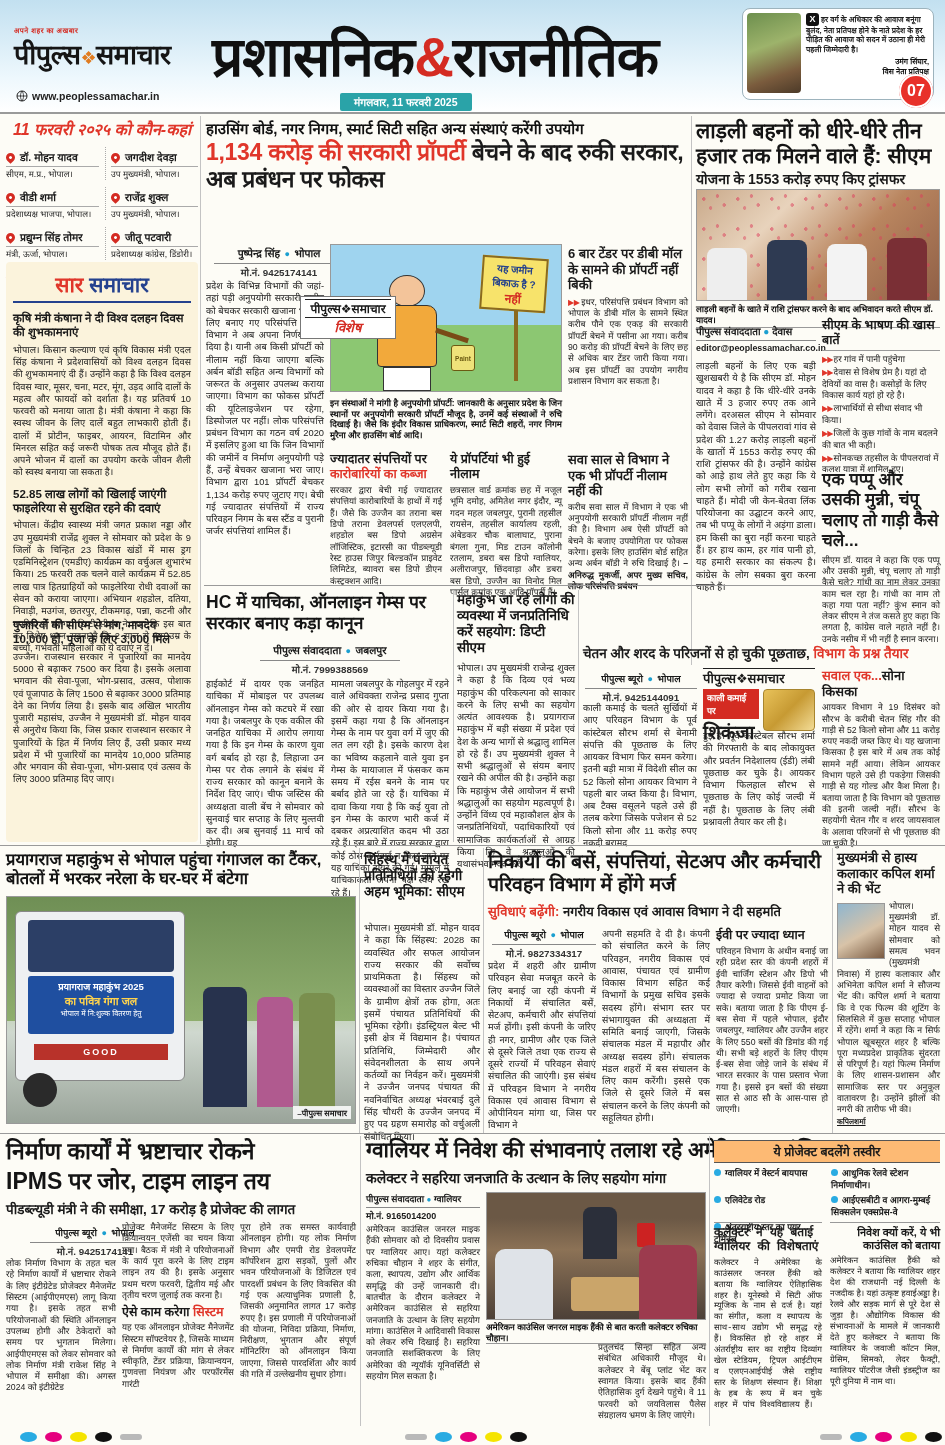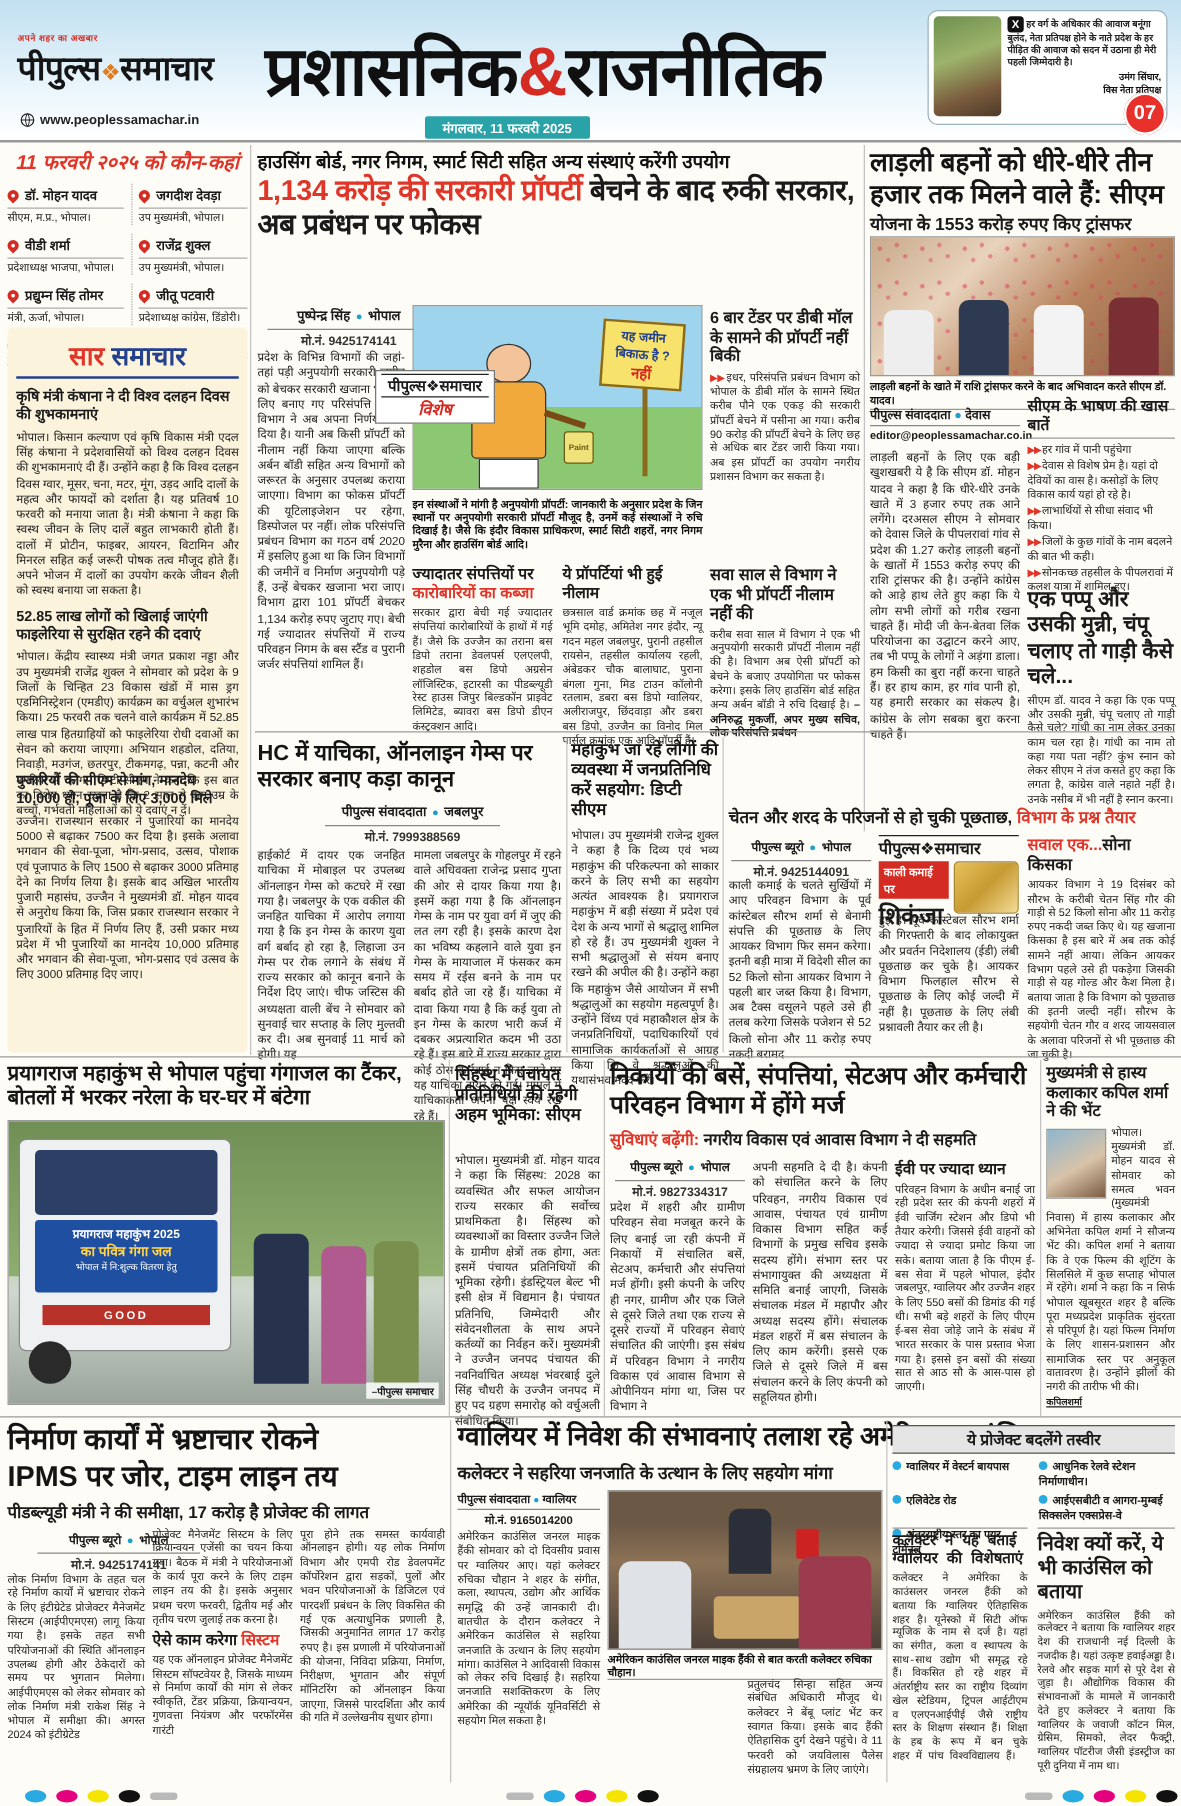--- a/index.html
+++ b/index.html
@@ -307,51 +307,51 @@
     <div class="bt-sm" style="margin-top:2px;">यह एक ऑनलाइन प्रोजेक्ट मैनेजमेंट सिस्टम सॉफ्टवेयर है, जिसके माध्यम से निर्माण कार्यों की मांग से लेकर स्वीकृति, टेंडर प्रक्रिया, क्रियान्वयन, गुणवत्ता नियंत्रण और परफॉरमेंस गारंटी</div>
   </div>
   <div class="abs bt-sm" style="left:240px;top:1222px;width:116px;height:204px;">पूरा होने तक समस्त कार्यवाही ऑनलाइन होगी। यह लोक निर्माण विभाग और एमपी रोड डेवलपमेंट कॉर्पोरेशन द्वारा सड़कों, पुलों और भवन परियोजनाओं के डिजिटल एवं पारदर्शी प्रबंधन के लिए विकसित की गई एक अत्याधुनिक प्रणाली है, जिसकी अनुमानित लागत 17 करोड़ रुपए है। इस प्रणाली में परियोजनाओं की योजना, निविदा प्रक्रिया, निर्माण, निरीक्षण, भुगतान और संपूर्ण मॉनिटरिंग को ऑनलाइन किया जाएगा, जिससे पारदर्शिता और कार्य की गति में उल्लेखनीय सुधार होगा।</div>
 
   <div class="abs vrule" style="left:360px;top:1136px;width:1px;height:290px;"></div>
 
   <div class="abs h2" style="left:366px;top:1138px;width:574px;font-size:21px;">ग्वालियर में निवेश की संभावनाएं तलाश रहे अमेरिकन काउंसिल जनरल</div>
   <div class="abs" style="left:366px;top:1168px;width:340px;font-size:14px;font-weight:800;">कलेक्टर ने सहरिया जनजाति के उत्थान के लिए सहयोग मांगा</div>
   <div class="abs" style="left:366px;top:1192px;width:114px;">
     <div style="font-size:9px;font-weight:800;"><span>पीपुल्स संवाददाता</span> <span style="color:#1b9fd0;font-size:8px;">●</span> <span>ग्वालियर</span></div>
-    <div style="font-size:9px;font-weight:bold;border-top:1px solid #888;margin-top:2px;padding-top:1px;text-align:center;">मो.नं. 9165014200</div>
+    <div style="font-size:9px;font-weight:bold;border-top:1px solid #888;margin-top:2px;padding-top:1px;">मो.नं. 9165014200</div>
   </div>
   <div class="abs bt-sm" style="left:366px;top:1224px;width:114px;height:200px;">अमेरिकन काउंसिल जनरल माइक हैंकी सोमवार को दो दिवसीय प्रवास पर ग्वालियर आए। यहां कलेक्टर रुचिका चौहान ने शहर के संगीत, कला, स्थापत्य, उद्योग और आर्थिक समृद्धि की उन्हें जानकारी दी। बातचीत के दौरान कलेक्टर ने अमेरिकन काउंसिल से सहरिया जनजाति के उत्थान के लिए सहयोग मांगा। काउंसिल ने आदिवासी विकास को लेकर रुचि दिखाई है। सहरिया जनजाति सशक्तिकरण के लिए अमेरिका की न्यूयॉर्क यूनिवर्सिटी से सहयोग मिल सकता है।</div>
   <div class="abs photo" style="left:486px;top:1192px;width:220px;height:128px;background:linear-gradient(#6b5845 20%,#8c7256 45%,#4c4038);overflow:hidden;">
     <div class="abs" style="left:8px;bottom:0;width:58px;height:70px;background:#dfe3e8;border-radius:10px 10px 0 0;"></div>
     <div class="abs" style="left:84px;bottom:8px;width:70px;height:34px;background:#caa56a;border-radius:4px;"></div>
     <div class="abs" style="left:96px;top:14px;width:34px;height:52px;background:#2b2f3a;border-radius:8px 8px 0 0;"></div>
     <div class="abs" style="left:150px;top:30px;width:18px;height:24px;background:#c22;border-radius:2px;"></div>
     <div class="abs" style="right:8px;bottom:0;width:58px;height:74px;background:#9c3b4e;border-radius:10px 10px 0 0;"></div>
   </div>
   <div class="abs cap" style="left:486px;top:1322px;width:220px;border-bottom:1px solid #999;">अमेरिकन काउंसिल जनरल माइक हैंकी से बात करती कलेक्टर रुचिका चौहान।</div>
   <div class="abs bt-sm" style="left:598px;top:1342px;width:108px;height:86px;">प्रतुलचंद सिन्हा सहित अन्य संबंधित अधिकारी मौजूद थे। कलेक्टर ने बेंबू प्लांट भेंट कर स्वागत किया। इसके बाद हैंकी ऐतिहासिक दुर्ग देखने पहुंचे। वे 11 फरवरी को जयविलास पैलेस संग्रहालय भ्रमण के लिए जाएंगे।</div>
 
   <div class="abs vrule" style="left:709px;top:1136px;width:1px;height:290px;"></div>
 
   <div class="abs" style="left:714px;top:1140px;width:226px;">
-    <div style="background:#e5e5e5;border-top:1px solid #555;border-bottom:1px solid #555;text-align:center;font-size:12.5px;font-weight:800;padding:2px 18px;">ये प्रोजेक्ट बदलेंगे तस्वीर</div>
+    <div style="background:#fdba74;border-top:1px solid #555;border-bottom:1px solid #555;text-align:center;font-size:12.5px;font-weight:800;padding:2px 18px;">ये प्रोजेक्ट बदलेंगे तस्वीर</div>
     <div style="display:grid;grid-template-columns:1fr 1fr;gap:3px 8px;margin-top:4px;">
       <div style="font-size:8.8px;font-weight:bold;"><span class="cyan-dot"></span><span>ग्वालियर में वेस्टर्न बायपास</span></div>
       <div style="font-size:8.8px;font-weight:bold;"><span class="cyan-dot"></span><span>आधुनिक रेलवे स्टेशन निर्माणाधीन।</span></div>
       <div style="font-size:8.8px;font-weight:bold;"><span class="cyan-dot"></span><span>एलिवेटेड रोड</span></div>
       <div style="font-size:8.8px;font-weight:bold;"><span class="cyan-dot"></span><span>आईएसबीटी व आगरा-मुम्बई सिक्सलेन एक्सप्रेस-वे</span></div>
       <div style="font-size:8.8px;font-weight:bold;"><span class="cyan-dot"></span><span>अंतरराष्ट्रीय स्तर का एयर टर्मिनल</span></div>
     </div>
   </div>
   <div class="abs" style="left:714px;top:1222px;width:108px;border-top:1px solid #999;padding-top:3px;font-family:Liberation Mono, monospace;">
     <div class="secT" style="font-size:12px;">कलेक्टर ने यह बताई ग्वालियर की विशेषताएं</div>
     <div class="bt-sm" style="margin-top:3px;font-size:8.4px;">कलेक्टर ने अमेरिका के काउंसलर जनरल हैंकी को बताया कि ग्वालियर ऐतिहासिक शहर है। यूनेस्को में सिटी ऑफ म्यूजिक के नाम से दर्ज है। यहां का संगीत, कला व स्थापत्य के साथ-साथ उद्योग भी समृद्ध रहे हैं। विकसित हो रहे शहर में अंतर्राष्ट्रीय स्तर का राष्ट्रीय दिव्यांग खेल स्टेडियम, ट्रिपल आईटीएम व एलएनआईपीई जैसे राष्ट्रीय स्तर के शिक्षण संस्थान हैं। शिक्षा के हब के रूप में बन चुके शहर में पांच विश्वविद्यालय हैं।</div>
   </div>
   <div class="abs" style="left:830px;top:1222px;width:110px;border-top:1px solid #999;padding-top:3px;">
-    <div class="secT" style="font-size:16px;">निवेश क्यों करें, ये भी काउंसिल को बताया</div>
+    <div class="secT" style="font-size:11px;text-align:right;">निवेश क्यों करें, ये भी काउंसिल को बताया</div>
     <div class="bt-sm" style="margin-top:3px;font-size:8.4px;">अमेरिकन काउंसिल हैंकी को कलेक्टर ने बताया कि ग्वालियर शहर देश की राजधानी नई दिल्ली के नजदीक है। यहां उत्कृष्ट हवाईअड्डा है। रेलवे और सड़क मार्ग से पूरे देश से जुड़ा है। औद्योगिक विकास की संभावनाओं के मामले में जानकारी देते हुए कलेक्टर ने बताया कि ग्वालियर के जवाजी कॉटन मिल, ग्रेसिम, सिमको, लेदर फैक्ट्री, ग्वालियर पॉटरीज जैसी इंडस्ट्रीज का पूरी दुनिया में नाम था।</div>
   </div>
 
   <div class="abs reg" style="left:20px;top:1432px;">
     <i style="background:#29abe2;"></i>
       <i style="background:#e5007e;"></i>
       <i style="background:#f5e400;"></i>
       <i style="background:#111;"></i>
       <span class="gy"></span>
   </div>

